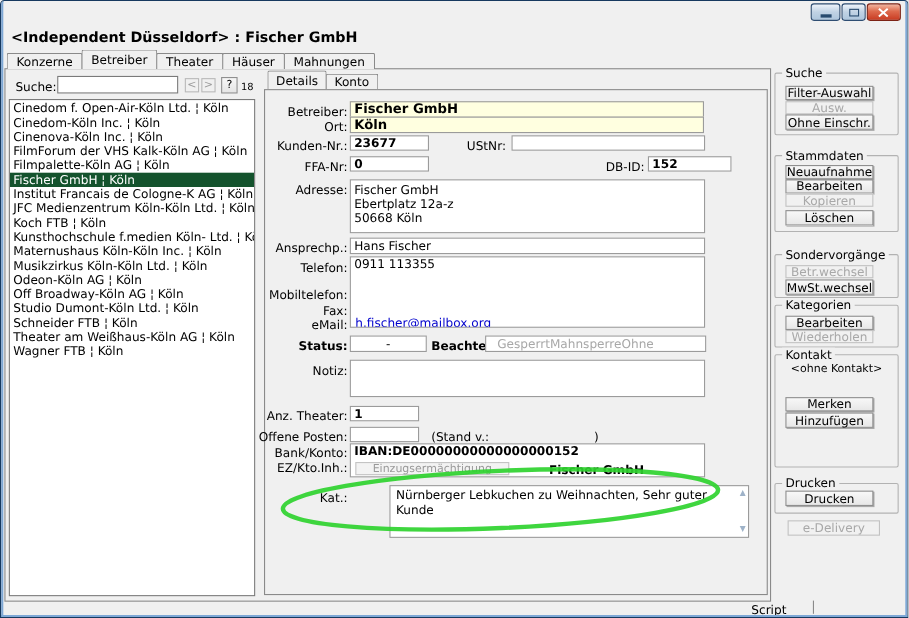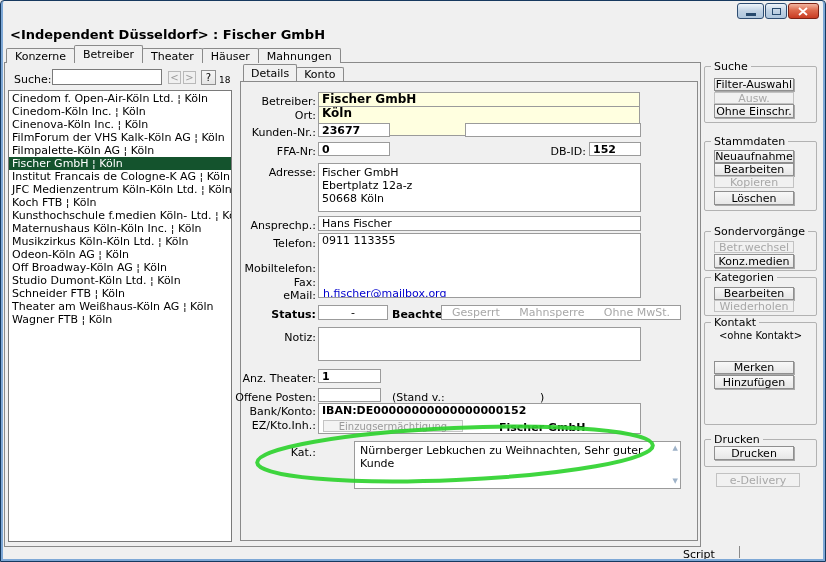--- a/index.html
+++ b/index.html
@@ -155,37 +155,37 @@
   <div class="flabel" style="right:510px; top:331px;">Notiz:</div>
   <div class="flabel" style="right:510px; top:372px;">Anz. Theater:</div>
   <div class="flabel" style="right:510px; top:391px;">Offene Posten:</div>
   <div class="flabel" style="left:392px; top:391px;">(Stand v.:</div>
   <div class="flabel" style="left:540px; top:391px;">)</div>
   <div class="flabel" style="right:510px; top:405px;">Bank/Konto:</div>
   <div class="flabel" style="right:510px; top:419px;">EZ/Kto.Inh.:</div>
   <div class="flabel" style="right:510px; top:446px;">Kat.:</div>
 
   <div class="box ybox" style="left:318px; top:92px; width:322px; height:15px;">Fischer GmbH</div>
-  <div class="box ybox" style="left:318px; top:106px; width:322px; height:30px;">Köln</div>
+  <div class="box ybox" style="left:318px; top:106px; width:322px; height:15px;">Köln</div>
   <div class="box bold" style="left:318px; top:123px; width:72px; height:14px;">23677</div>
   <div class="box" style="left:465px; top:123px; width:176px; height:14px;"></div>
   <div class="box bold" style="left:318px; top:142px; width:72px; height:14px;">0</div>
-  <div class="box bold" style="left:589px; top:142px; width:52px; height:14px;">152</div>
+  <div class="box bold" style="left:589px; top:142px; width:76px; height:14px;">152</div>
   <div class="box multiline" style="left:318px; top:163px; width:323px; height:49px;">Fischer GmbH
 Ebertplatz 12a-z
 50668 Köln</div>
   <div class="box" style="left:318px; top:216px; width:323px; height:15px;">Hans Fischer</div>
 
   <div class="box" style="left:318px; top:233px; width:323px; height:65px;">
     <span>0911 113355</span>
     <a class="email" style="position:absolute; left:4px; top:53px;">h.fischer@mailbox.org</a>
   </div>
 
   <div class="box" style="left:318px; top:305px; width:70px; height:15px; text-align:center;">-</div>
-  <div class="box" style="left:441px; top:305px; width:240px; height:15px; display:flex; justify-content:space-between; padding:0 10px;">
+  <div class="box" style="left:441px; top:305px; width:201px; height:15px; display:flex; justify-content:space-between; padding:0 10px;">
     <span class="graytxt">Gesperrt</span>
     <span class="graytxt">Mahnsperre</span>
     <span class="graytxt">Ohne MwSt.</span>
   </div>
 
   <div class="box" style="left:318px; top:327px; width:323px; height:34px;"></div>
   <div class="box bold" style="left:318px; top:369px; width:63px; height:14px;">1</div>
   <div class="box" style="left:318px; top:388px; width:63px; height:14px;"></div>
 
   <div class="box" style="left:318px; top:403px; width:323px; height:31px;">
@@ -216,21 +216,21 @@
   </div>
   <div class="sbtn" style="top:150px; height:13px; line-height:12px;">Neuaufnahme</div>
   <div class="sbtn" style="top:163px; height:13px; line-height:12px;">Bearbeiten</div>
   <div class="sbtn disabled" style="top:176px; height:12px; line-height:11px;">Kopieren</div>
   <div class="sbtn" style="top:191px; height:14px; line-height:13px;">Löschen</div>
 
   <div class="gbox" style="top:231px; height:40px;">
     <span class="glabel">Sondervorgänge</span>
   </div>
   <div class="sbtn disabled" style="top:241px; height:12px; line-height:11px;">Betr.wechsel</div>
-  <div class="sbtn" style="top:254px; height:14px; line-height:13px;">Konz.medien</div>
+  <div class="sbtn" style="top:254px; height:14px; line-height:13px;">MwSt.wechsel</div>
 
   <div class="gbox" style="top:277px; height:39px;">
     <span class="glabel">Kategorien</span>
   </div>
   <div class="sbtn" style="top:287px; height:13px; line-height:12px;">Bearbeiten</div>
   <div class="sbtn disabled" style="top:300px; height:12px; line-height:11px;">Wiederholen</div>
 
   <div class="gbox" style="top:322px; height:103px;">
     <span class="glabel">Kontakt</span>
   </div>

